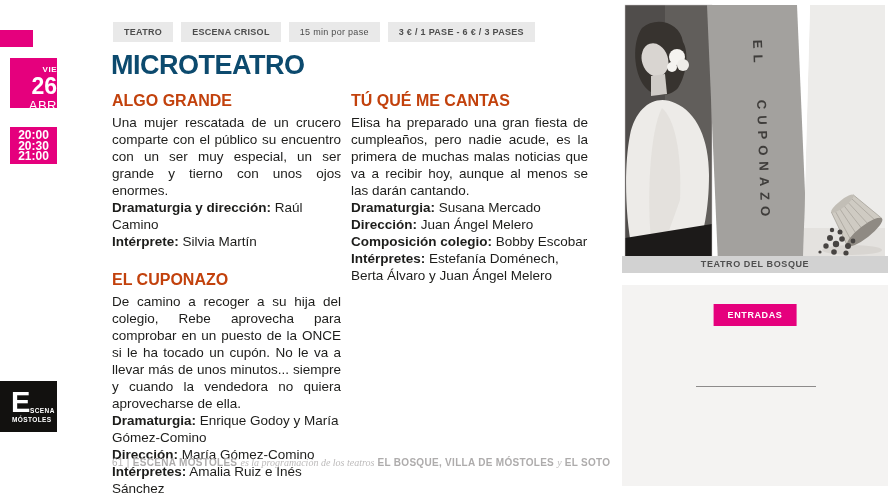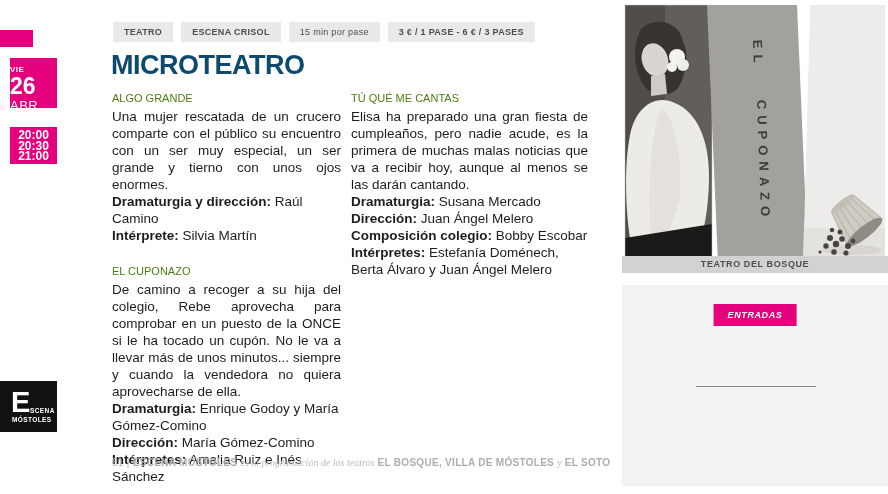--- a/index.html
+++ b/index.html
@@ -3,41 +3,41 @@
 <meta charset="utf-8">
 <style>
   * { margin:0; padding:0; box-sizing:border-box; }
   html,body { width:888px; height:494px; background:#fff; overflow:hidden;
     font-family:"Liberation Sans", sans-serif; color:#1d1d1b; }
   .page { position:relative; width:888px; height:494px; background:#fff; }
 
   
   .edge-tab { position:absolute; left:0; top:30px; width:33px; height:17px; }
   .date-badge { position:absolute; left:10px; top:58px; width:47px; height:50px;
-    color:#fff; text-align:left; padding-top:7px; }
+    color:#fff; text-align:right; padding-top:7px; }
   .date-badge .wd { font-size:8px; font-weight:bold; letter-spacing:.5px; }
   .date-badge .dy { font-size:23px; font-weight:bold; line-height:24px; }
   .date-badge .mo { font-size:13px; font-weight:normal; letter-spacing:.5px; }
   .time-badge { position:absolute; left:10px; top:127px; width:47px; height:37px;
     color:#fff; text-align:center; padding-top:3px; }
   .time-badge div { font-size:12px; font-weight:bold; line-height:10.5px; }
 
   
   .tagbar { position:absolute; left:113px; top:22px; display:flex; gap:8px; }
   .tag { background:#e9e9e9; color:#4d4d4d; font-size:9px; font-weight:bold;
     letter-spacing:.3px; padding:5px 11px; white-space:nowrap; }
   .tag.regular { font-weight:normal; }
 
   
   .page-title { position:absolute; left:111px; top:50px; font-size:27px;
     font-weight:bold; letter-spacing:-.5px; color:#0c4a6e; }
   .columns { position:absolute; left:112px; top:92px; width:476px; display:flex; gap:10px; }
   .col1 { width:229px; }
   .col2 { width:237px; }
-  .show h3 { font-size:11px; font-weight:normal; margin-bottom:4px; color:#4d7c0f; }
+  .show h3 { font-size:16px; font-weight:bold; margin-bottom:4px; color:#c2410c; }
   .show p.desc { font-size:13.5px; line-height:17px; text-align:justify; margin-bottom:0; }
   .credit { font-size:13.5px; line-height:17px; }
   .credit b { font-weight:bold; }
   .show + .show { margin-top:21px; }
 
   
   .logo { position:absolute; left:0; top:381px; width:57px; height:51px;
     background:#12110f; color:#fff; }
   .logo .big-e { position:absolute; left:11px; top:5px; font-size:29px; font-weight:bold; }
   .logo .w1 { position:absolute; left:30px; top:26px; font-size:6.5px; font-weight:bold; letter-spacing:.4px; }
@@ -230,19 +230,19 @@
           <circle cx="231" cy="241" r="2.4"></circle>
             <circle cx="210" cy="230" r="2.2"></circle>
           <circle cx="198" cy="252" r="1.6"></circle>
         </g>
       </g>
     </svg>
 
     <div class="venue-bar">TEATRO DEL BOSQUE</div>
 
     <div class="panel-lower">
-      <button class="tickets-btn" style="background:#e5007d;font-style:italic;">ENTRADAS</button>
+      <button class="tickets-btn" style="background:#e5007d;">ENTRADAS</button>
       <div class="divider"></div>
     </div>
 
   </div>
 
 </div>
 
 </body></html>

